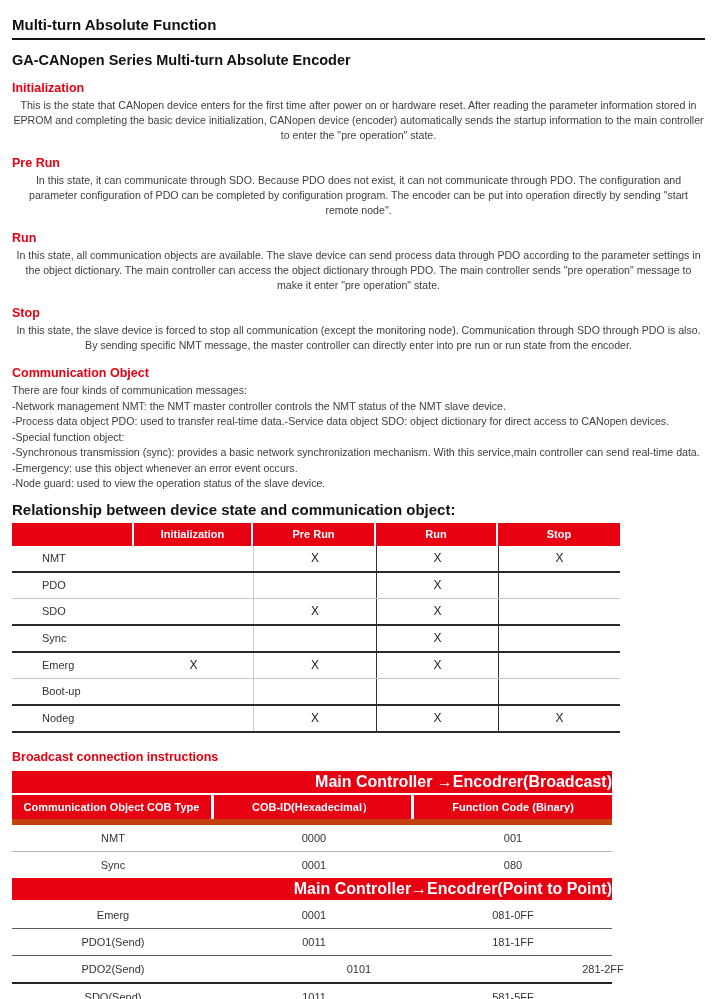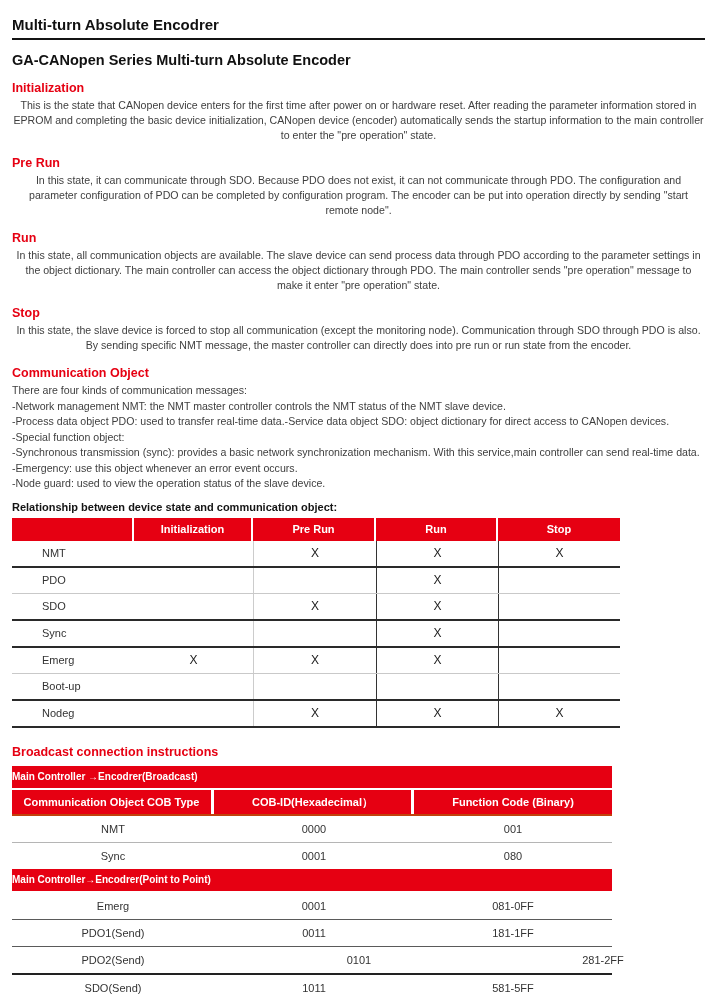--- a/index.html
+++ b/index.html
@@ -12,21 +12,21 @@
 
   .doc-header { border-bottom:2px solid #141414; padding-bottom:5px; }
   .doc-header h1 { margin:0; font-size:15px; font-weight:bold; color:#111; }
 
   .subtitle { margin-top:12px; font-size:14.5px; font-weight:bold; color:#111; }
 
   .sec-head { margin:13px 0 3px 0; font-size:12.5px; font-weight:bold; color:var(--accent); }
   .body-text { margin:0; font-size:10.6px; line-height:15px; color:#3e3e3e;text-align:center; }
   .comm-line { font-size:10.6px; line-height:15.5px; color:#3e3e3e; }
 
-  .caption { margin:9px 0 5px 0; font-size:11px; font-weight:bold; color:#141414; }
+  .caption { margin:9px 0 5px 0; font-size:15px; font-weight:bold; color:#141414; }
 
   
   .t1 { width:608px; }
   .t1-head { display:grid; grid-template-columns:122px 119px 123px 122px 122px; }
   .t1-head .hc {
     background:var(--accent); color:#fff; font-size:11px; font-weight:bold;
     height:23px; line-height:23px; text-align:center;
     border-right:2px solid #fff; box-sizing:border-box;
   }
   .t1-head .hc:last-child { border-right:none; }
@@ -34,43 +34,43 @@
   .t1-row .lc { font-size:11px; color:#333; line-height:25px; padding-left:30px; box-sizing:border-box; }
   .t1-row .xc { font-size:12px; color:#222; line-height:25px; text-align:center; box-sizing:border-box; }
   .v-light { border-left:1px solid #cccccc; }
   .v-dark  { border-left:1px solid #333333; }
   .b-thick { border-bottom:2px solid #2a2a2a; }
   .b-thin  { border-bottom:1px solid #c9c9c9; }
 
   
   .t2 { width:600px; margin-top:2px; }
   .banner {
-    background:var(--accent); color:#fff; font-size:10px; font-weight:bold;
-    height:22px; line-height:22px; text-align:left; margin-bottom:2px;
-  }
-  .t2-head { display:grid; grid-template-columns:202px 200px 198px; border-bottom:2px solid #c2410c; }
+    background:var(--accent); color:#fff; font-size:16px; font-weight:bold;
+    height:22px; line-height:22px; text-align:right; margin-bottom:2px;
+  }
+  .t2-head { display:grid; grid-template-columns:202px 200px 198px; border-bottom:6px solid #c2410c; }
   .t2-head .hc {
     background:var(--accent); color:#fff; font-size:11px; font-weight:bold;
     height:24px; line-height:24px; text-align:center;
     border-right:3px solid #fff; box-sizing:border-box;
   }
   .t2-head .hc:last-child { border-right:none; }
   .t2-row { display:grid; grid-template-columns:202px 200px 198px; height:26px; }
   .t2-row div { font-size:11px; color:#333; line-height:26px; text-align:center; }
   .r-line  { border-bottom:1px solid #5a5a5a; }
   .r-light { border-bottom:1px solid #b5b5b5; }
   .r-heavy { border-bottom:2px solid #222222;gap:45px; }
 </style>
 </head>
 <body>
 
 <div class="page">
 
   <div class="doc-header">
-    <h1>Multi-turn Absolute Encodrer</h1>
+    <h1>Multi-turn Absolute Function</h1>
   </div>
 
   <div class="subtitle">GA-CANopen Series Multi-turn Absolute Encoder</div>
 
   <div class="section">
     <div class="sec-head">Initialization</div>
     <p class="body-text">This is the state that CANopen device enters for the first time after power on or hardware reset. After reading the parameter information stored in EPROM and completing the basic device initialization, CANopen device (encoder) automatically sends the startup information to the main controller to enter the "pre operation" state.</p>
   </div>
 
   <div class="section">
@@ -78,21 +78,21 @@
     <p class="body-text">In this state, it can communicate through SDO. Because PDO does not exist, it can not communicate through PDO. The configuration and parameter configuration of PDO can be completed by configuration program. The encoder can be put into operation directly by sending "start remote node".</p>
   </div>
 
   <div class="section">
     <div class="sec-head">Run</div>
     <p class="body-text">In this state, all communication objects are available. The slave device can send process data through PDO according to the parameter settings in the object dictionary. The main controller can access the object dictionary through PDO. The main controller sends "pre operation" message to make it enter "pre operation" state.</p>
   </div>
 
   <div class="section">
     <div class="sec-head">Stop</div>
-    <p class="body-text">In this state, the slave device is forced to stop all communication (except the monitoring node). Communication through SDO through PDO is also. By sending specific NMT message, the master controller can directly does into pre run or run state from the encoder.</p>
+    <p class="body-text">In this state, the slave device is forced to stop all communication (except the monitoring node). Communication through SDO through PDO is also. By sending specific NMT message, the master controller can directly enter into pre run or run state from the encoder.</p>
   </div>
 
   <div class="section">
     <div class="sec-head">Communication Object</div>
     <div class="comm-line">There are four kinds of communication messages:</div>
     <div class="comm-line">-Network management NMT: the NMT master controller controls the NMT status of the NMT slave device.</div>
     <div class="comm-line">-Process data object PDO: used to transfer real-time data.-Service data object SDO: object dictionary for direct access to CANopen devices.</div>
     <div class="comm-line">-Special function object:</div>
     <div class="comm-line">-Synchronous transmission (sync): provides a basic network synchronization mechanism. With this service,main controller can send real-time data.</div>
     <div class="comm-line">-Emergency: use this object whenever an error event occurs.</div>

